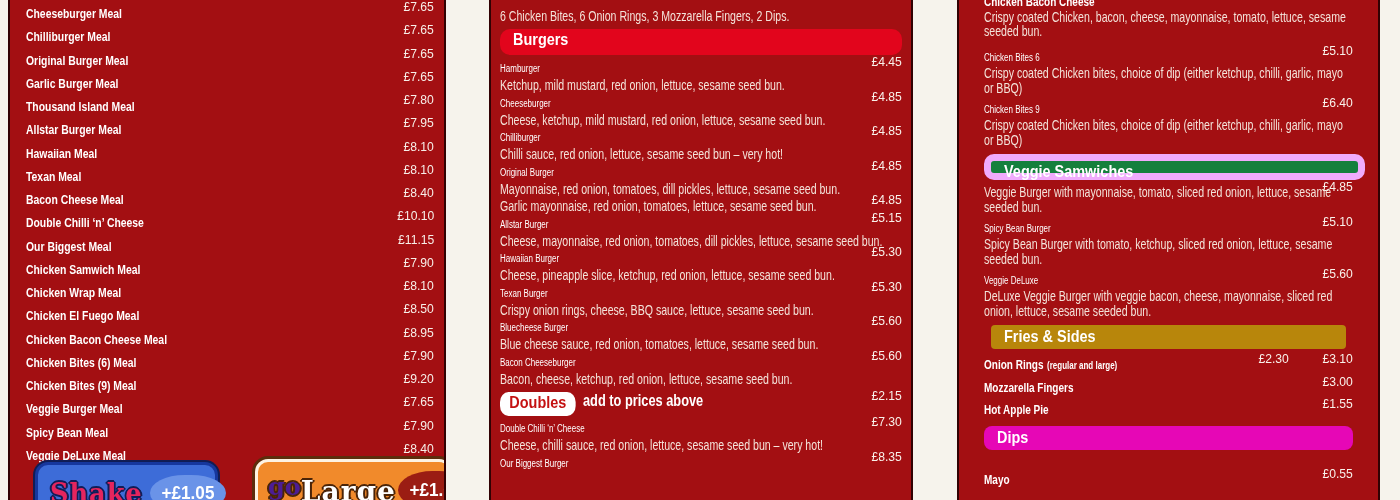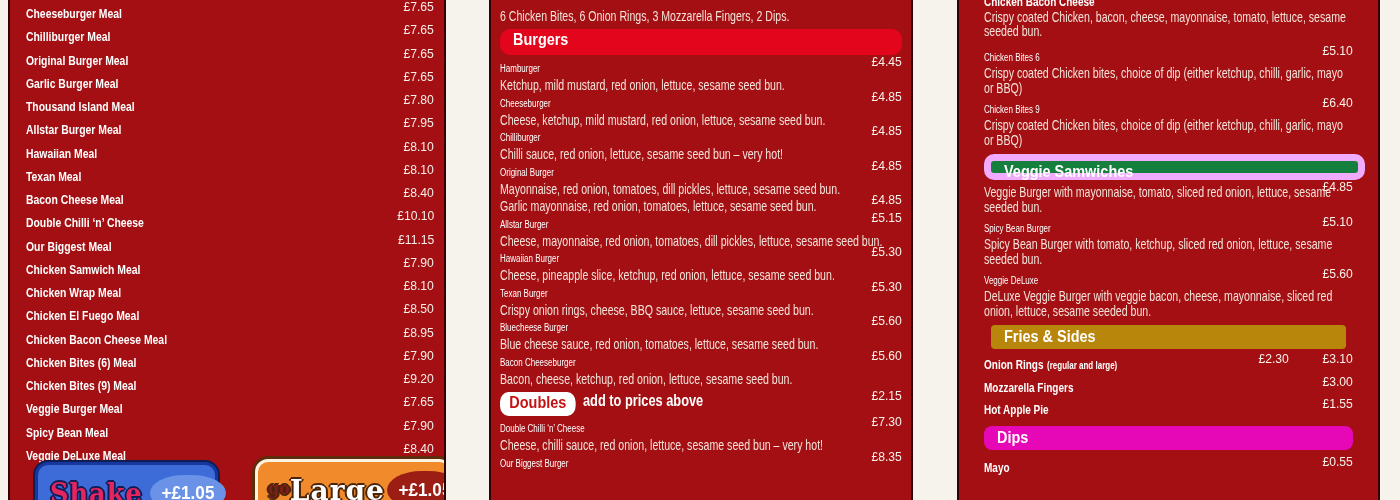--- a/index.html
+++ b/index.html
@@ -50,21 +50,21 @@
     transform:scaleX(0.95);
   }
   .badge-golarge{
     left:245px;top:459px;width:197px;
     background:#f18a2b;border:3px solid #fdf3e3;
     box-shadow:0 0 0 3px #5d2d0c;
     display:flex;align-items:center;justify-content:space-between;padding:0 4px 0 10px;
   }
   .gl-word{white-space:nowrap;}
   .gl-go{
-    font-family:"DejaVu Serif", serif;font-weight:bold;font-size:16px;color:#7f1d1d;
+    font-family:"DejaVu Serif", serif;font-weight:bold;font-size:24px;color:#4c1d95;
     text-shadow:-2px 0 #4a2408,2px 0 #4a2408,0 -2px #4a2408,0 2px #4a2408,
                 -1px -1px #4a2408,1px 1px #4a2408;
     vertical-align:6px;
   }
   .gl-large{
     font-family:"DejaVu Serif", serif;font-weight:bold;font-size:28px;color:#fff;
     text-shadow:-2px 0 #4a2408,2px 0 #4a2408,0 -2px #4a2408,0 2px #4a2408,
                 -1px -1px #4a2408,1px 1px #4a2408;
     letter-spacing:1px;
   }
@@ -77,21 +77,21 @@
   
   .partial-desc{font-size:14.5px;line-height:16px;color:#f4e3da;margin-top:-8px;}
   .section-bar{
     height:26px;line-height:22px;border-radius:10px;
     font-weight:bold;font-size:17px;color:#fff;padding-left:13px;
   }
   .bar-burgers{background:#e2051c;margin:5px 0 5px;}
   .bar-green{background:#15803d;border:7px solid #f0abfc;width:381px;box-sizing:border-box;
              margin:7px 0 5px;}
   .bar-gold{background:#b8860b;height:24px;line-height:24px;border-radius:4px;margin:7px 7px 4px;}
-  .bar-dips{background:#e607b6;height:24px;line-height:24px;border-radius:8px;margin:5px 0 6px;}
+  .bar-dips{background:#e607b6;height:24px;line-height:24px;border-radius:8px;margin:5px 0 18px;}
 
   .mi{position:relative;}
   .mi-title{font-weight:normal;font-size:10px;line-height:17px;}
   .mi-desc{font-size:14.5px;line-height:17.5px;color:#f4e3da;}
   .mi-price{position:absolute;right:0;top:-6px;font-size:13.5px;color:#f9f1ea;
             transform:scaleX(0.9);transform-origin:100% 0;}
 
   
   .ri .mi-desc{line-height:14.5px;margin-bottom:6px;}
   .ri .mi-title{line-height:17px;}

